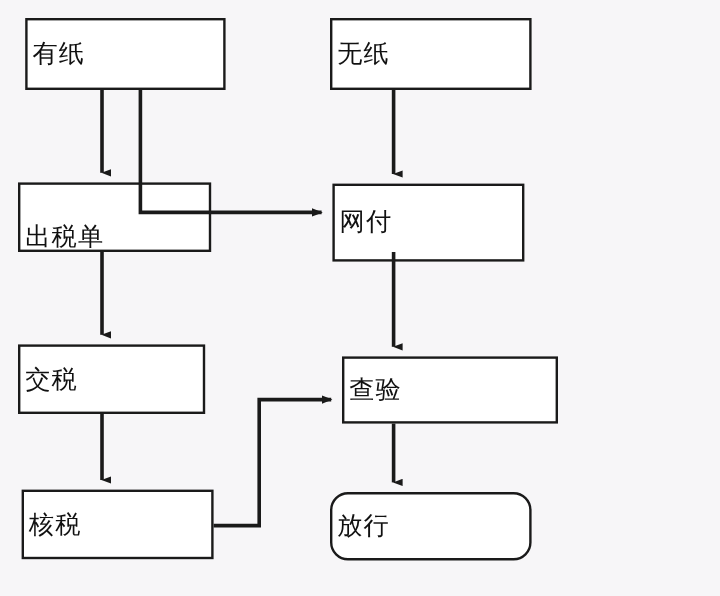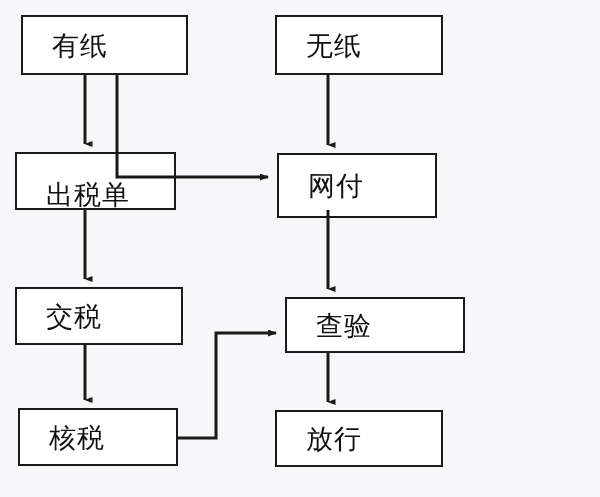--- a/index.html
+++ b/index.html
@@ -25,37 +25,37 @@
   .node-box {
     position: absolute;
     box-sizing: border-box;
     background: #ffffff;
     border: 2px solid #1a1a1a;
     display: flex;
     align-items: center;
     z-index: 2;
   }
   .node-label {
-    padding-left: 29px;
-    font-size: 27px;
+    padding-left: 4px;
+    font-size: 21px;
     line-height: 1;
     color: #111111;
     letter-spacing: 1px;
     white-space: nowrap;
     font-family: "DejaVu Sans", "Liberation Sans", sans-serif;
   }
   
   #node-youzhi   { left: 21px;  top: 15px;  width: 167px; height: 60px; }
   #node-wuzhi    { left: 275px; top: 15px;  width: 168px; height: 60px; }
   #node-chushui  { left: 15px;  top: 152px; width: 161px; height: 58px; align-items: flex-end; }
   #node-wangfu   { left: 277px; top: 153px; width: 160px; height: 65px; }
-  #node-jiaoshui { left: 15px;  top: 287px; width: 168px; height: 58px; text-align: center; }
+  #node-jiaoshui { left: 15px;  top: 287px; width: 156px; height: 58px; text-align: center; }
   #node-chayan   { left: 285px; top: 297px; width: 180px; height: 56px; }
   #node-heshui   { left: 18px;  top: 408px; width: 160px; height: 58px; }
-  #node-fangxing { left: 275px; top: 410px; width: 168px; height: 57px; }
+  #node-fangxing { left: 275px; top: 410px; width: 168px; height: 57px; border-radius: 15px; }
 
   
   #flow-svg.overlay { z-index: 3; pointer-events: none; }
 </style>
 </head>
 <body>
 
 <div id="canvas">
 
   <svg id="flow-svg" class="overlay" viewBox="0 0 600 497">

